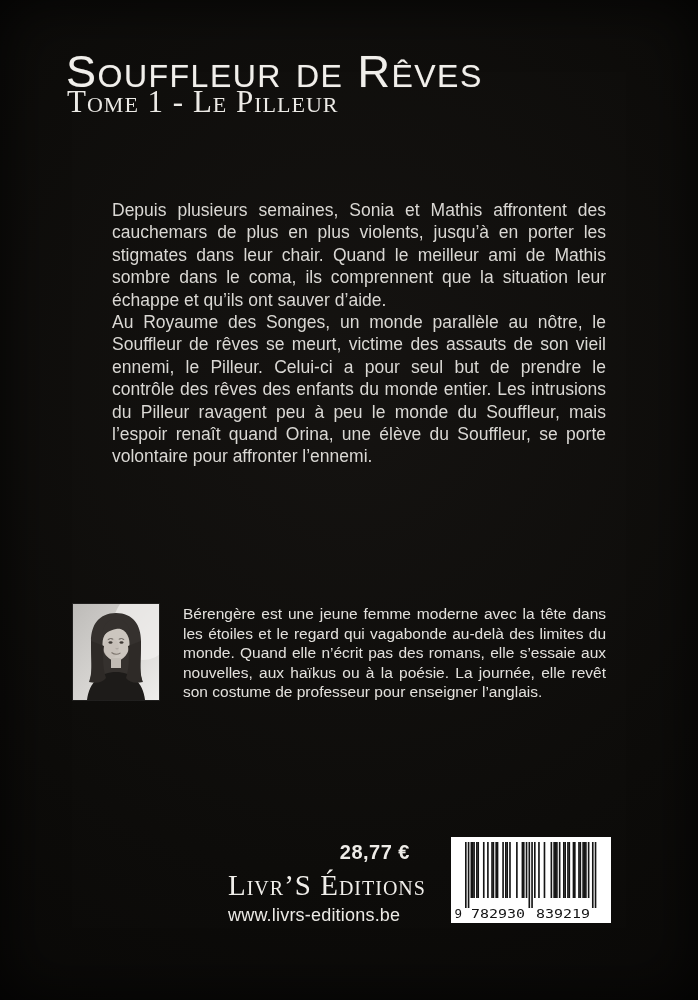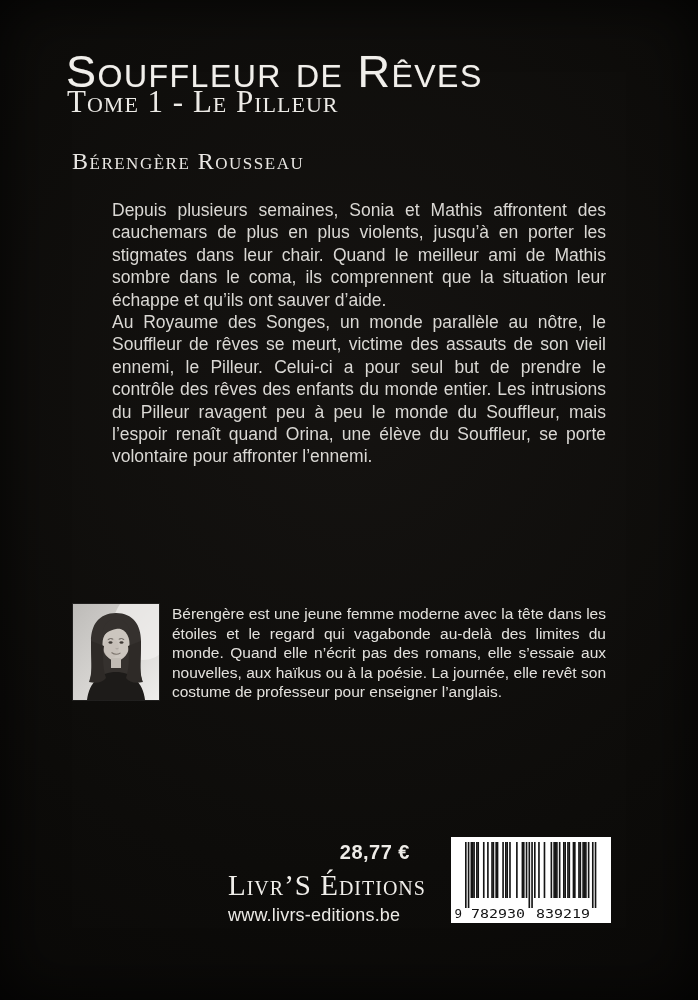--- a/index.html
+++ b/index.html
@@ -40,21 +40,21 @@
   .synopsis{
     position:absolute;left:112px;top:199px;width:494px;
     font-size:17.5px;line-height:22.4px;
     color:#dad8d4;
     text-align:justify;
   }
   .synopsis p{margin:0;}
   
   .bio-row{
     position:absolute;left:73px;top:604px;width:533px;
-    display:flex;align-items:flex-start;gap:13px;
+    display:flex;align-items:flex-start;gap:24px;
   }
   .photo{
     flex:none;width:86px;height:96px;
     background:#d6d4d1;
     box-shadow:0 0 0 1px rgba(255,255,255,.08);
   }
   .photo svg{display:block;width:86px;height:96px;}
   .bio-text{
     flex:1;
     font-size:15.5px;line-height:19.6px;
@@ -90,21 +90,20 @@
   }
   .barcode svg{display:block;width:160px;height:86px;}
 </style>
 </head>
 <body>
 
 <div id="page">
 
   <div class="title">Souffleur de Rêves</div>
   <div class="subtitle">Tome 1 - Le Pilleur</div>
-  <div class="author">Bérengère Rousseau</div>
 
   <div class="synopsis">
     <p>Depuis plusieurs semaines, Sonia et Mathis affrontent des cauchemars de plus en plus violents, jusqu’à en porter les stigmates dans leur chair. Quand le meilleur ami de Mathis sombre dans le coma, ils comprennent que la situation leur échappe et qu’ils ont sauver d’aide.</p>
     <p>Au Royaume des Songes, un monde parallèle au nôtre, le Souffleur de rêves se meurt, victime des assauts de son vieil ennemi, le Pilleur. Celui-ci a pour seul but de prendre le contrôle des rêves des enfants du monde entier. Les intrusions du Pilleur ravagent peu à peu le monde du Souffleur, mais l’espoir renaît quand Orina, une élève du Souffleur, se porte volontaire pour affronter l’ennemi.</p>
   </div>
 
   <div class="bio-row">
     <div class="photo">
 
       <svg viewBox="0 0 86 96" aria-hidden="true">

